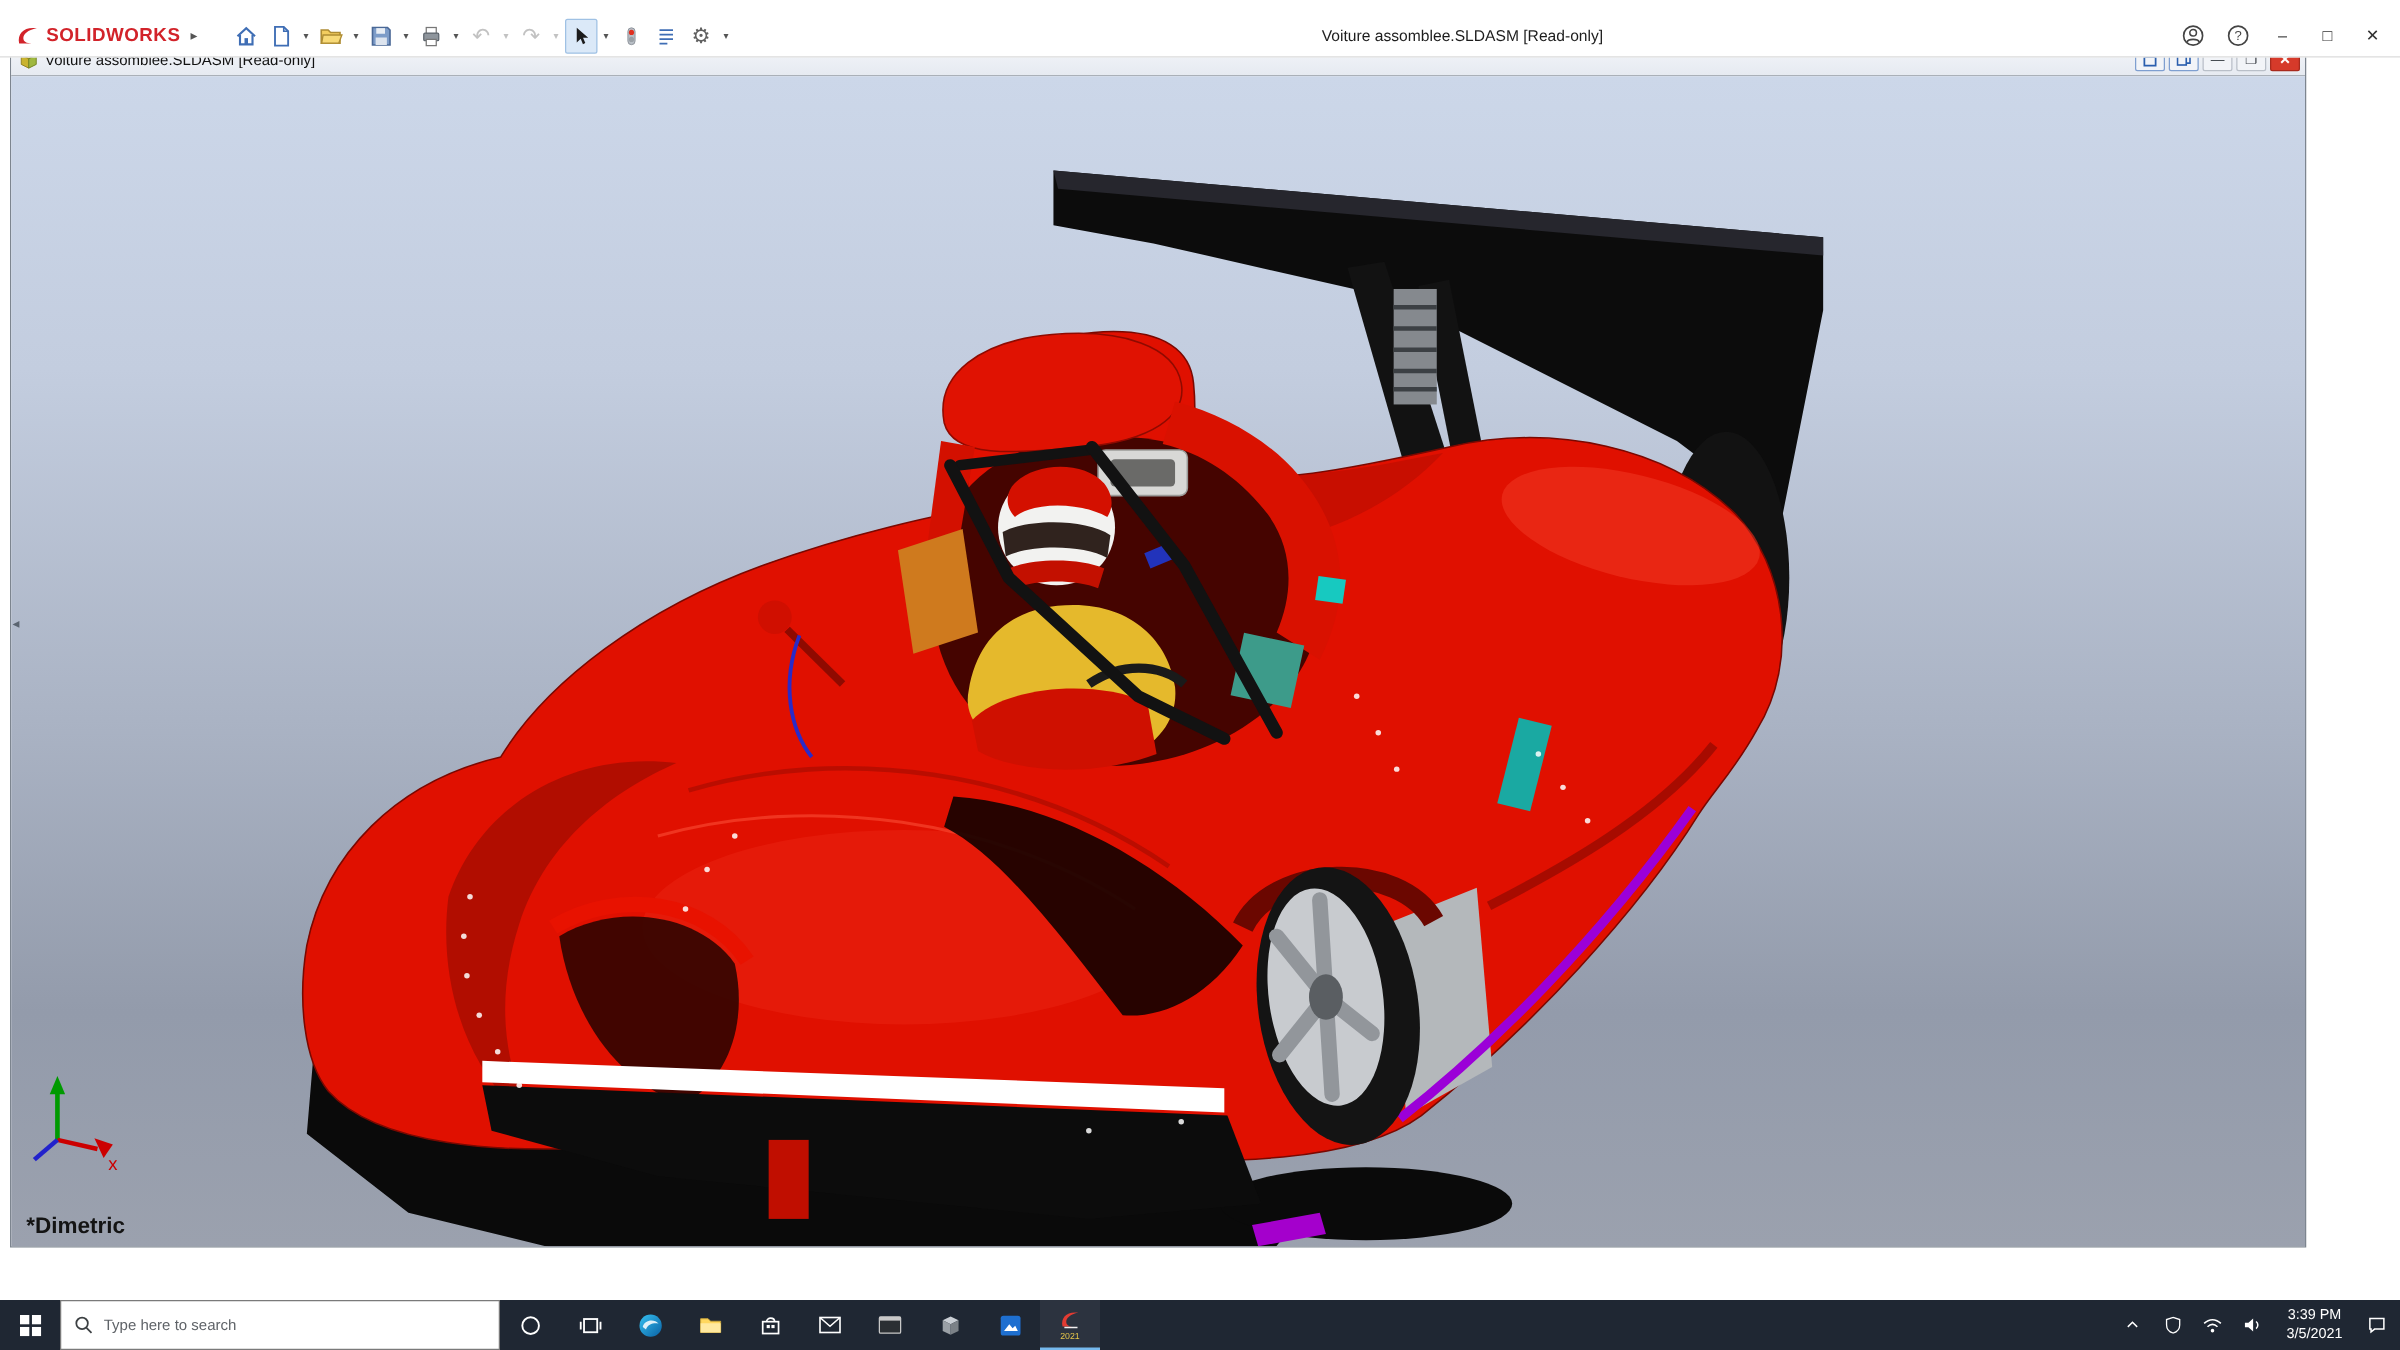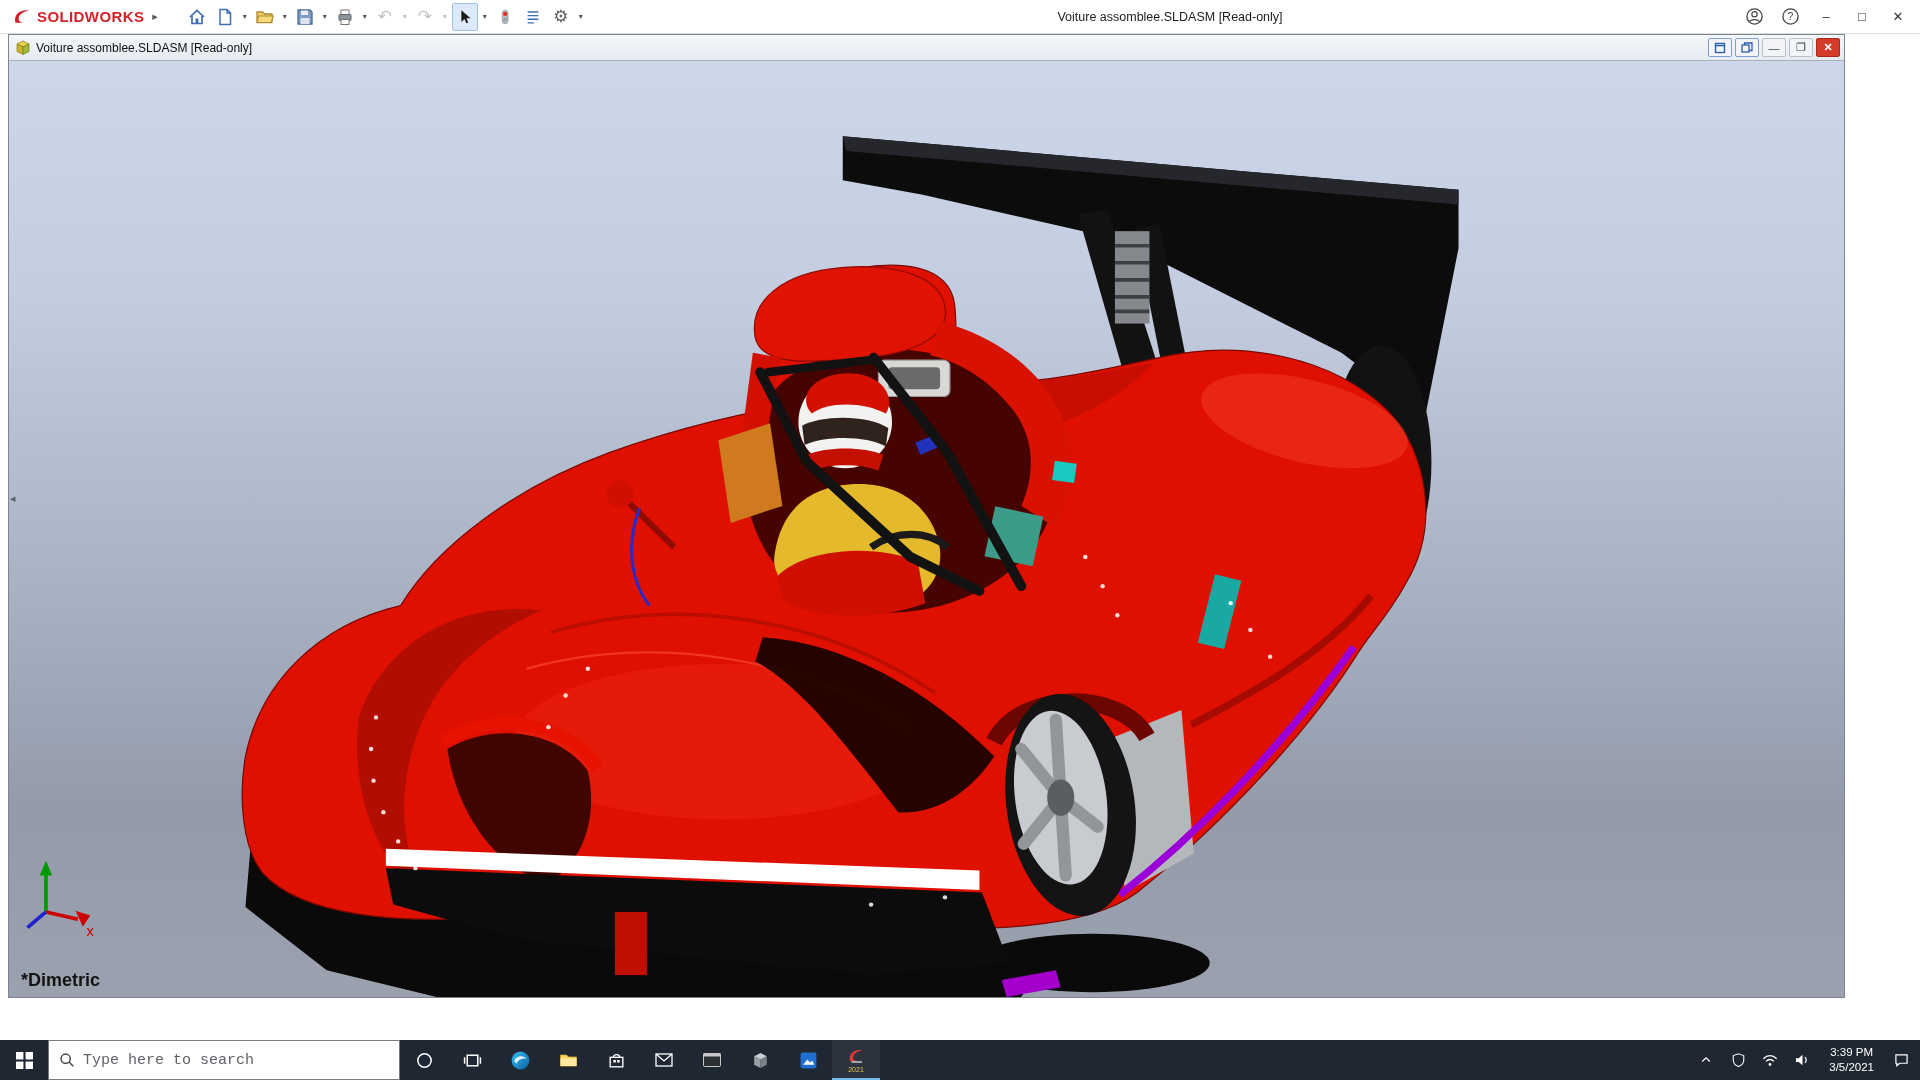--- a/index.html
+++ b/index.html
@@ -1,20 +1,20 @@
 <!DOCTYPE html>
 <html><head>
 <meta charset="utf-8">
 <style>
   * { margin:0; padding:0; box-sizing:border-box; }
   html,body { width:1920px; height:1080px; overflow:hidden; font-family:"Liberation Sans", sans-serif; background:#ffffff; }
   body { position:relative; }
 
   
-  .app-titlebar { position:absolute; top:0; left:0; right:0; height:34px; background:#ffffff; border-bottom:1px solid #dcdcdc; display:flex; align-items:center; padding:0 4px; z-index:30; }
+  .app-titlebar { position:absolute; top:12px; left:0; right:0; height:34px; background:#ffffff; border-bottom:1px solid #dcdcdc; display:flex; align-items:center; padding:0 4px; z-index:30; }
   .brand { display:flex; align-items:center; gap:5px; padding:0 6px 0 8px; }
   .brand-text { color:#d2232a; font-weight:bold; font-size:15px; letter-spacing:0.4px; }
   .flyout { color:#555; font-size:11px; padding:0 8px 0 2px; cursor:default; }
   .tb-group { display:flex; align-items:center; gap:2px; margin-left:18px; }
   .tbtn { height:28px; min-width:26px; display:flex; align-items:center; justify-content:center; border-radius:2px; border:1px solid transparent; background:transparent; cursor:default; }
   .tbtn.active { background:#dbe9f8; border:1px solid #9fc1e4; }
   .caret { font-size:8px; color:#555; width:10px; text-align:center; cursor:default; }
   .caret.disabled { color:#c2c2c2; }
   .glyph-undo { font-size:17px; color:#c2c2c2; line-height:1; }
   .gear-glyph { font-size:17px; color:#616161; line-height:1; }
@@ -38,21 +38,21 @@
   .orientation-label { position:absolute; left:12px; bottom:6px; font-size:18px; font-weight:bold; color:#141414; }
   .collapse-arrow { position:absolute; left:1px; top:46%; font-size:11px; color:#5a6470; cursor:default; z-index:5; }
 
   .status-strip { position:absolute; top:998px; left:0; right:0; height:42px; background:#ffffff; }
 
   
   .taskbar { position:absolute; bottom:0; left:0; right:0; height:40px; background:#1f2733; display:flex; align-items:stretch; z-index:40; }
   .tk-btn { width:48px; display:flex; align-items:center; justify-content:center; cursor:default; }
   .tk-btn.running { box-shadow:inset 0 -2px 0 #76b9ed; background:rgba(255,255,255,0.06); }
   .search-box { width:352px; background:#ffffff; border:1px solid #7a7a7a; display:flex; align-items:center; gap:8px; padding:0 10px; }
-  .search-box input { border:none; outline:none; font-size:15px; color:#0f766e; width:280px; font-family:Liberation Mono, monospace; background:transparent; }
+  .search-box input { border:none; outline:none; font-size:12px; color:#0f766e; width:280px; font-family:Liberation Sans, sans-serif; background:transparent; }
   .search-box input::placeholder { color:#5f6368; }
   .sw-tile { display:flex; flex-direction:column; align-items:center; justify-content:center; line-height:1; }
   .sw-year { font-size:7px; color:#e8c84a; margin-top:1px; }
   .tray { margin-left:auto; display:flex; align-items:center; gap:6px; padding-right:6px; }
   .tray-btn { width:26px; height:40px; display:flex; align-items:center; justify-content:center; cursor:default; }
   .clock { text-align:center; color:#ffffff; font-size:11.5px; line-height:1.3; padding:0 8px; cursor:default; }
 </style>
 </head>
 <body>
 

